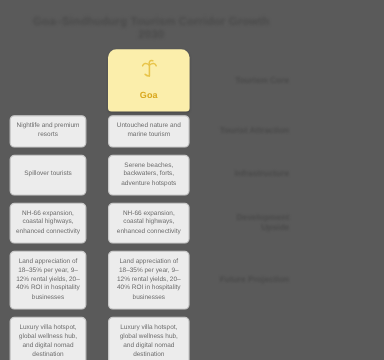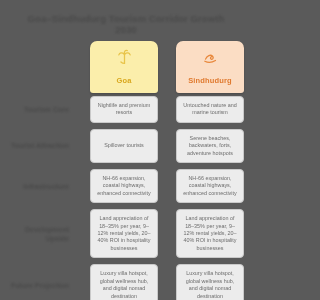--- a/index.html
+++ b/index.html
@@ -105,29 +105,20 @@
           <path d="M12 8 L12 21"></path>
           <path d="M12 8 C8 5 5 6 4 9"></path>
           <path d="M12 8 C16 5 19 6 20 9"></path>
           <path d="M12 8 C11 4 13 2 16 3"></path>
           <path d="M12 21 C9 21 8 20 7 19"></path>
         </svg>
       </span>
       <span class="ch-label">Goa</span>
     </div>
 
-    <div class="colhead sind">
-      <span class="ch-icon">
-        <svg width="17" height="18" viewBox="0 0 24 24" fill="none" stroke-width="1.8" stroke-linecap="round" stroke-linejoin="round">
-          <path d="M5 15 C7 10 12 8 15 11 C17 13 15 16 13 15 C11 14 12 11 15 11"></path>
-          <path d="M4 18 C8 20 14 20 19 17"></path>
-        </svg>
-      </span>
-      <span class="ch-label">Sindhudurg</span>
-    </div>
 
     <div class="rowlabel">Tourism Core</div>
     <div class="cell">Nightlife and premium resorts</div>
     <div class="cell">Untouched nature and marine tourism</div>
 
     <div class="rowlabel">Tourist Attraction</div>
     <div class="cell">Spillover tourists</div>
     <div class="cell">Serene beaches, backwaters, forts, adventure hotspots</div>
 
     <div class="rowlabel">Infrastructure</div>

